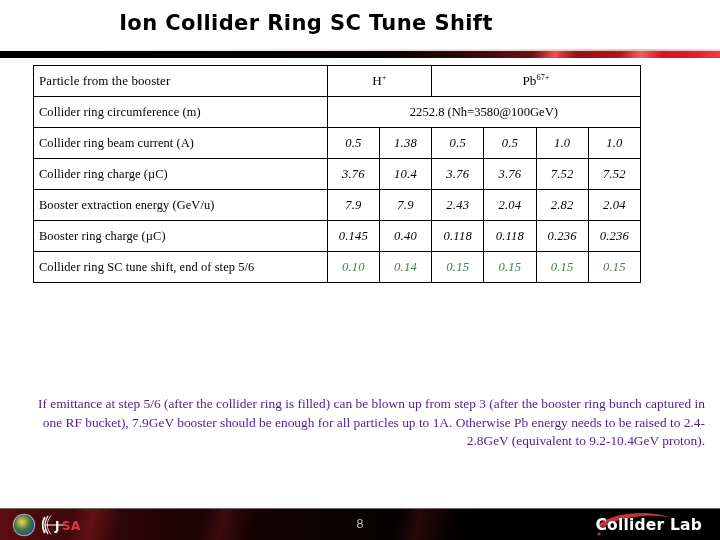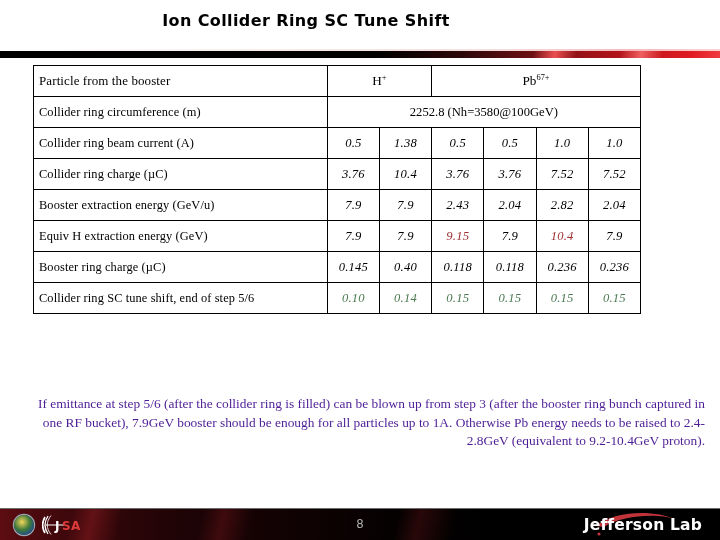--- a/index.html
+++ b/index.html
@@ -44,21 +44,21 @@
     background: #ffffff;
   }
   #page-title {
     position: absolute;
     left: 0;
     top: 11px;
     width: 612px;
     text-align: center;
     font-family: "DejaVu Sans", sans-serif;
     font-weight: bold;
-    font-size: 16px;
+    font-size: 21px;
     letter-spacing: 0.4px;
     color: #000000;
     white-space: nowrap;
   }
 
   
   #title-rule {
     position: absolute;
     left: 0;
     top: 51px;
@@ -308,29 +308,20 @@
       <tr>
         <td class="rowlabel">Booster extraction energy (GeV/u)</td>
         <td class="num">7.9</td>
         <td class="num">7.9</td>
         <td class="num">2.43</td>
         <td class="num">2.04</td>
         <td class="num">2.82</td>
         <td class="num">2.04</td>
       </tr>
 
-      <tr>
-        <td class="rowlabel">Equiv H extraction energy (GeV)</td>
-        <td class="num">7.9</td>
-        <td class="num">7.9</td>
-        <td class="num red">9.15</td>
-        <td class="num">7.9</td>
-        <td class="num red">10.4</td>
-        <td class="num">7.9</td>
-      </tr>
 
       <tr>
         <td class="rowlabel">Booster ring charge (µC)</td>
         <td class="num">0.145</td>
         <td class="num">0.40</td>
         <td class="num">0.118</td>
         <td class="num">0.118</td>
         <td class="num">0.236</td>
         <td class="num">0.236</td>
       </tr>
@@ -363,18 +354,18 @@
       <path d="M4 11 L 22 11" stroke="#ffffff" stroke-width="1" fill="none"></path>
       <text x="13" y="16" font-family="DejaVu Sans, sans-serif" font-size="12" font-weight="bold" fill="#ffffff">J</text>
       <text x="20" y="16" font-family="DejaVu Sans, sans-serif" font-size="12" font-weight="bold" fill="#e03a3a">S</text>
       <text x="29" y="16" font-family="DejaVu Sans, sans-serif" font-size="12" font-weight="bold" fill="#e03a3a">A</text>
     </svg>
 
     <svg id="jlab-logo" viewBox="0 0 150 26">
       <path d="M44 14 C 62 -2, 104 -2, 122 7 C 106 1, 70 3, 52 15 Z" fill="#c0343a"></path>
       <circle cx="47" cy="22" r="1.6" fill="#c0343a"></circle>
     </svg>
-    <div id="jlab-text">Jefferson Lab</div>
+    <div id="jlab-text">Collider Lab</div>
 
     <div id="page-number">8</div>
   </div>
 
 </div>
 
 </body></html>

